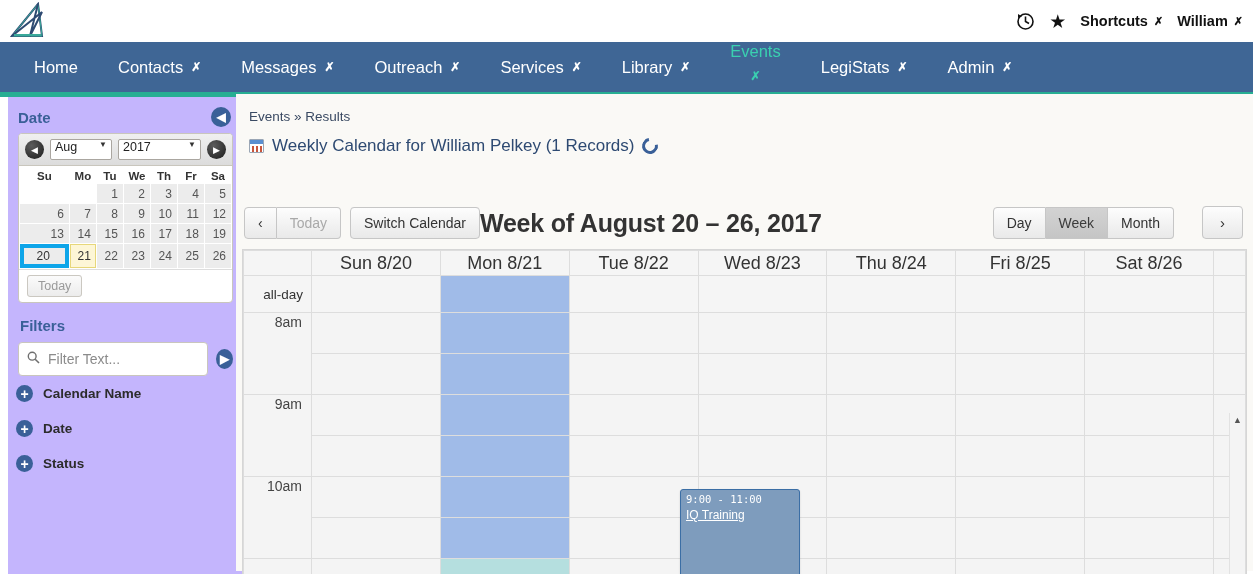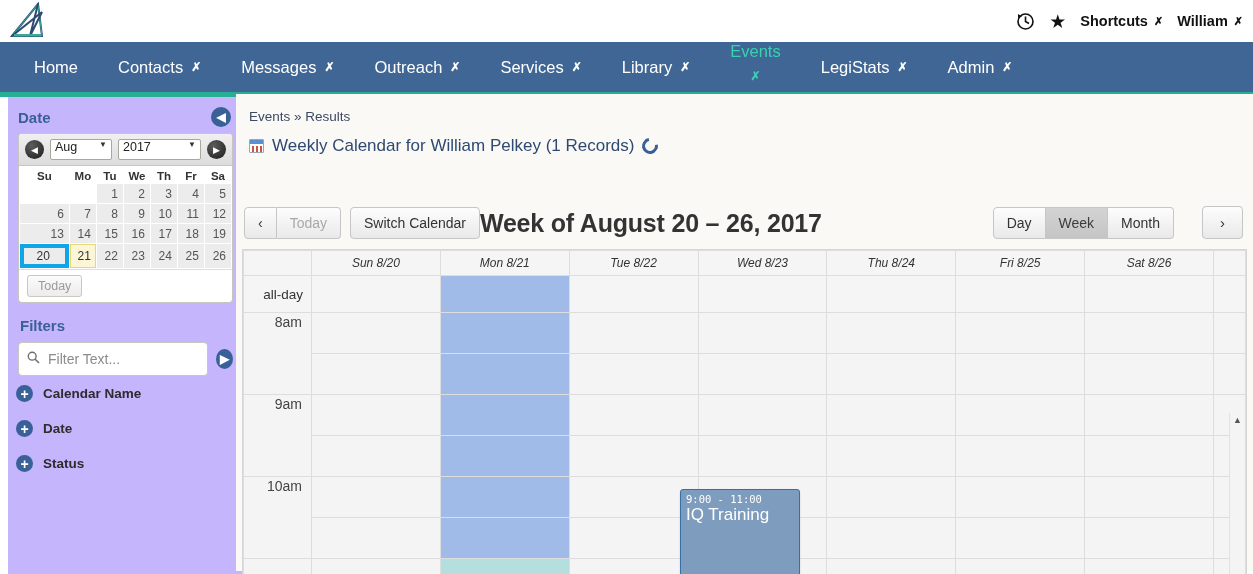--- a/index.html
+++ b/index.html
@@ -193,22 +193,22 @@
   
   .gridwrap {
     position: absolute; top: 155px; left: 6px; width: 1005px; height: 322px;
     border: 1px solid #d6d6d6; border-bottom: 0; background: #fff; overflow: hidden;
   }
   .gtable { width: 100%; border-collapse: collapse; table-layout: fixed; }
   .gtable th, .gtable td { border: 1px solid #ddd; }
   .gtable th.axis, .gtable td.axis { width: 68px; }
   .gtable th.gut, .gtable td.gut { width: 32px; }
   .dayhead {
-    background: #f5f5f5; font-size: 12px; font-weight: normal; color: #333;
-    height: 25px; text-align: center; font-style: italic;
+    background: #f5f5f5; font-size: 18px; font-weight: normal; color: #333;
+    height: 25px; text-align: center;
   }
   .allday-lbl {
     background: #f5f5f5; font-size: 13.5px; color: #333; text-align: right;
     padding-right: 8px; height: 37px;
   }
   .allday-cell { background: #f5f5f5; height: 37px; }
   .allday-cell.hl { background: #a0bbe8; }
 
   .hourzone {
     position: absolute; top: 218px; left: 6px; width: 1005px; height: 356px;
@@ -227,21 +227,21 @@
   .htable td.slot.hl { background: #a0bbe8; }
   .htable td.slot.teal { background: #b5dfdf; }
 
   .event {
     position: absolute; left: 444px; top: 395px; width: 120px; height: 167px;
     background: #7e9cbd; border: 1px solid #3b6ea5; border-radius: 3px;
     color: #fff; padding: 3px 5px; cursor: pointer; overflow: hidden;
     box-shadow: 0 1px 2px rgba(0,0,0,0.15);
   }
   .ev-time { font-size: 10.5px; font-family: "DejaVu Sans Mono", monospace; line-height: 13px; }
-  .ev-title { font-size: 17px; line-height: 18px; }
+  .ev-title { font-size: 12px; line-height: 18px; text-decoration: underline; }
 
   .vscroll {
     position: absolute; top: 319px; right: 8px; width: 16px; height: 255px;
     background: #f4f4f4; border-left: 1px solid #e2e2e2;
   }
   .vs-up {
     position: absolute; top: 2px; left: 0; right: 0; text-align: center;
     font-size: 9px; color: #555; cursor: pointer;
   }
 </style>

